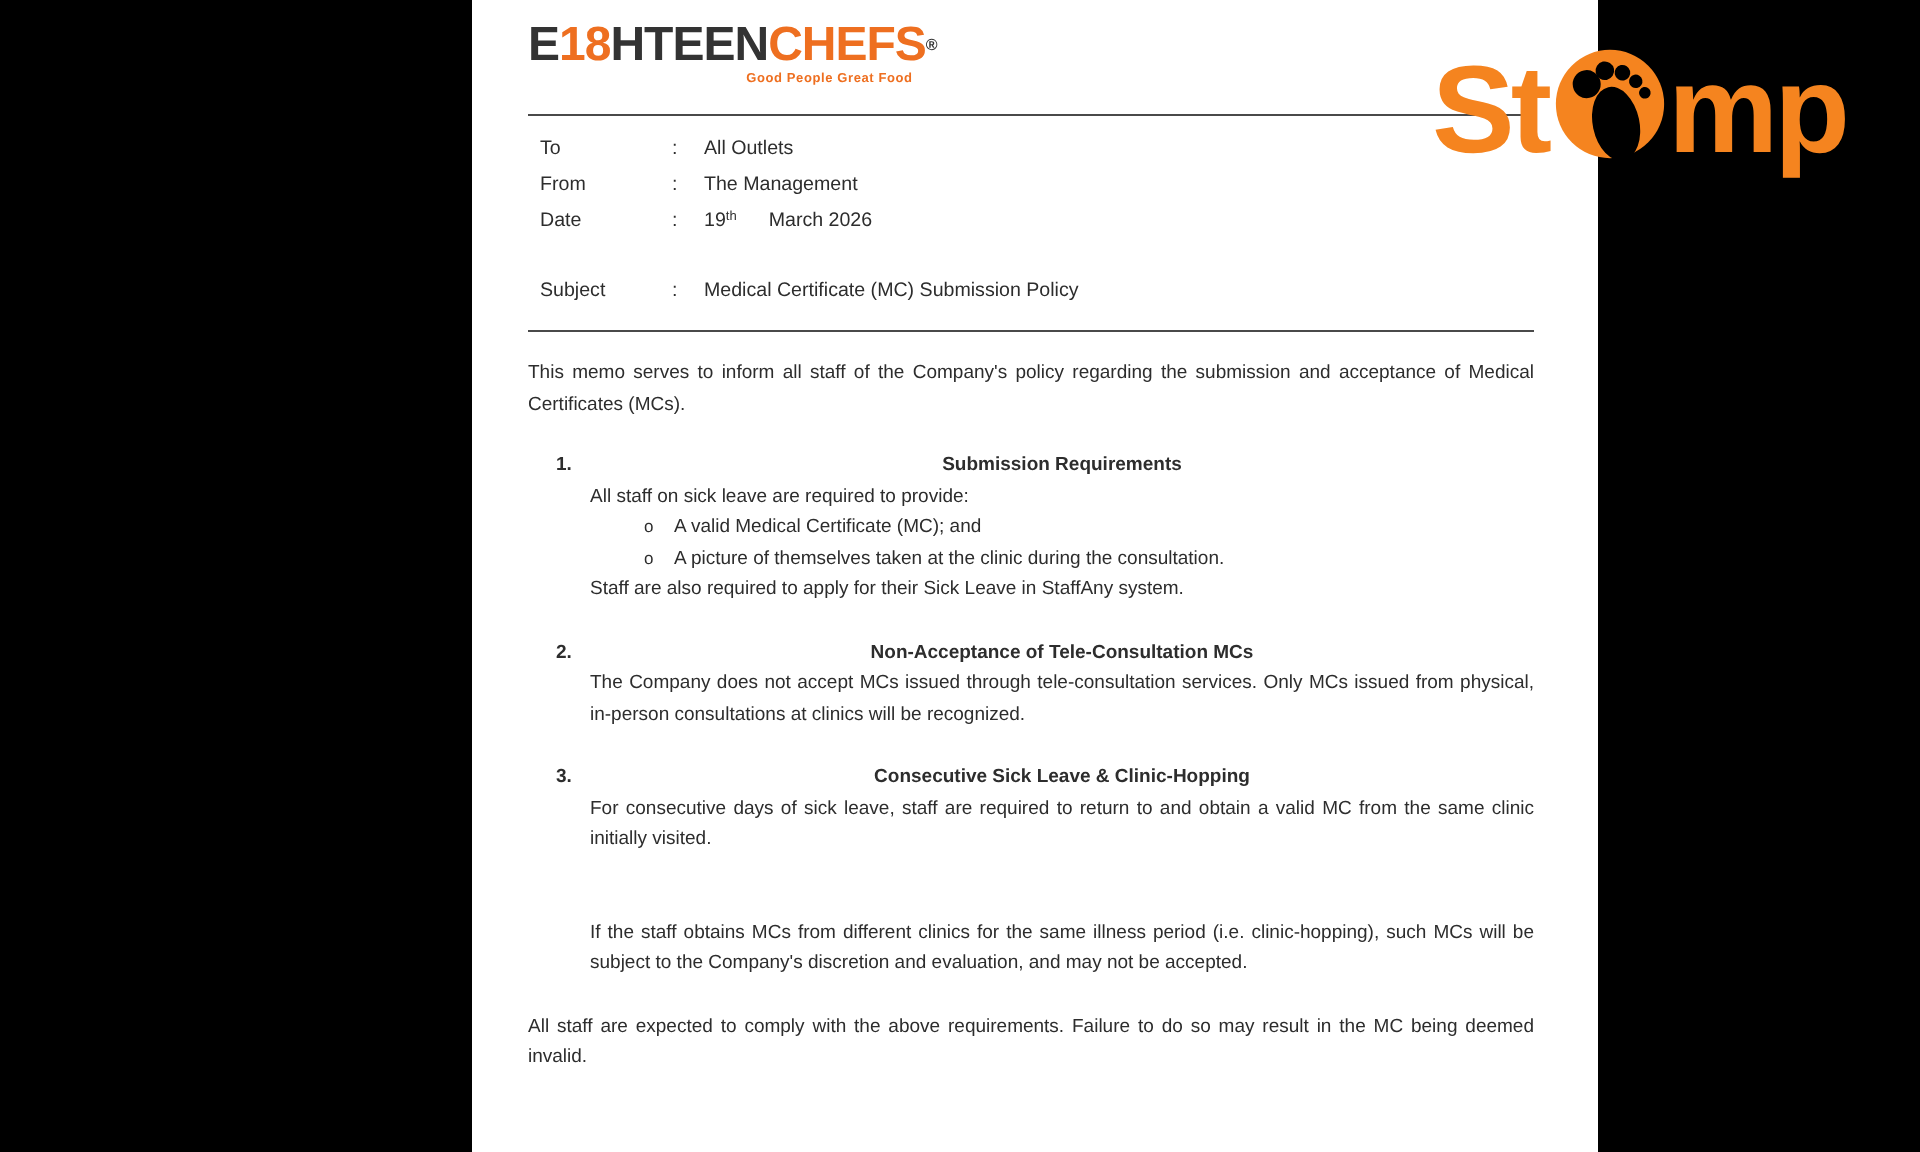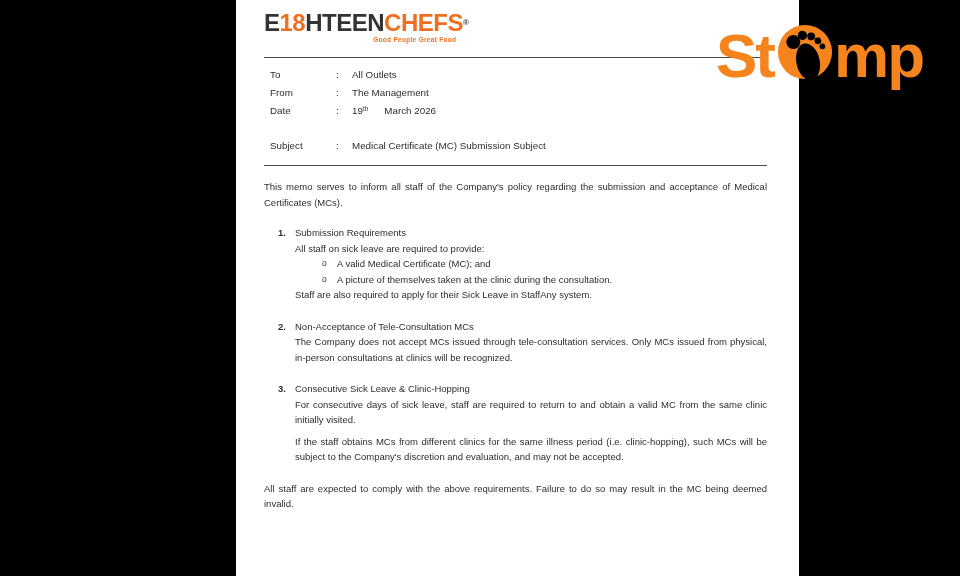--- a/index.html
+++ b/index.html
@@ -61,23 +61,23 @@
   .ord { font-size: 6.5px; position: relative; top: -3px; }
   .date-rest { margin-left: 16px; }
 
   
   .body-text { font-size: 9.5px; line-height: 15.5px; }
   .intro { margin: 13px 0 0 0; text-align: justify; }
   .sections { margin-top: 15px; }
   .section { display: flex; margin-bottom: 16px; }
   .sec-num { width: 17px; margin-left: 14px; font-weight: 700; flex-shrink: 0; }
   .sec-content { flex: 1; }
-  .sec-heading { font-weight: 400; }
+  .sec-heading { font-weight: 700; text-align: center; }
   .sec-para { text-align: justify; }
-  .sec-para2 { margin-top: 6px; text-align: justify; }
+  .sec-para2 { margin-top: 31px; text-align: justify; }
   .bullet-row { display: flex; }
   .bullet-marker { margin-left: 27px; width: 15px; flex-shrink: 0; font-size: 8.5px; }
   .closing { margin: 15px 0 14px 0; text-align: justify; }
 </style>
 </head>
 <body>
 
 <div class="document">
 
   
@@ -104,21 +104,21 @@
       <span class="f-value">The Management</span>
     </div>
     <div class="field-row">
       <span class="f-label">Date</span>
       <span class="f-colon">:</span>
       <span class="f-value"><span>19</span><span class="ord">th</span><span class="date-rest">March 2026</span></span>
     </div>
     <div class="field-row subject-row">
       <span class="f-label">Subject</span>
       <span class="f-colon">:</span>
-      <span class="f-value">Medical Certificate (MC) Submission Subject</span>
+      <span class="f-value">Medical Certificate (MC) Submission Policy</span>
     </div>
   </div>
   <div class="hr hr2"></div>
 
   
   <div class="body-text">
     <p class="intro">This memo serves to inform all staff of the Company's policy regarding the submission and acceptance of Medical Certificates (MCs).</p>
 
     <div class="sections">
 

